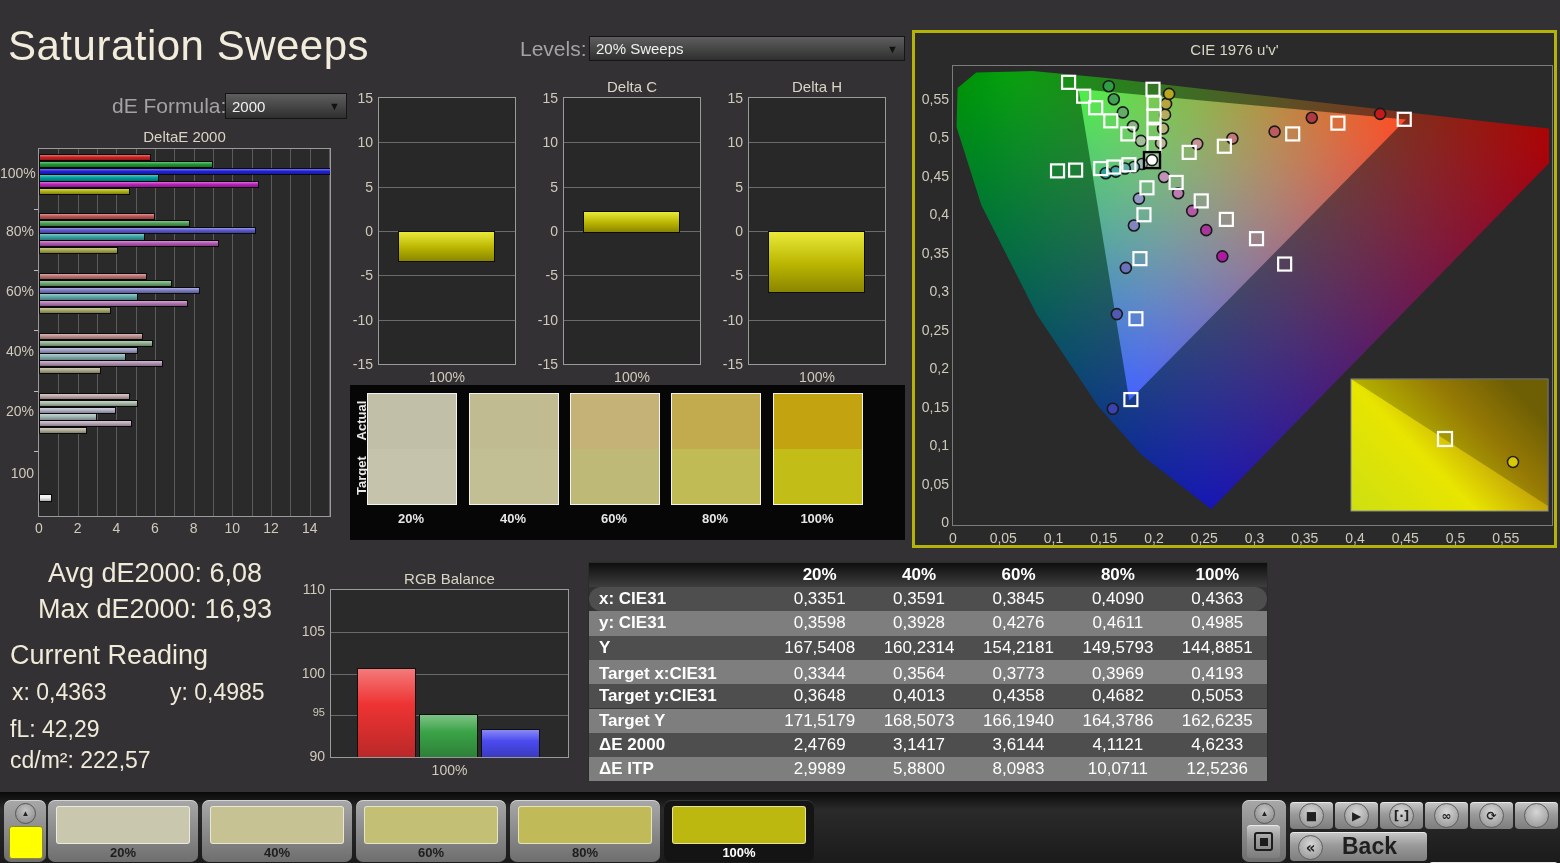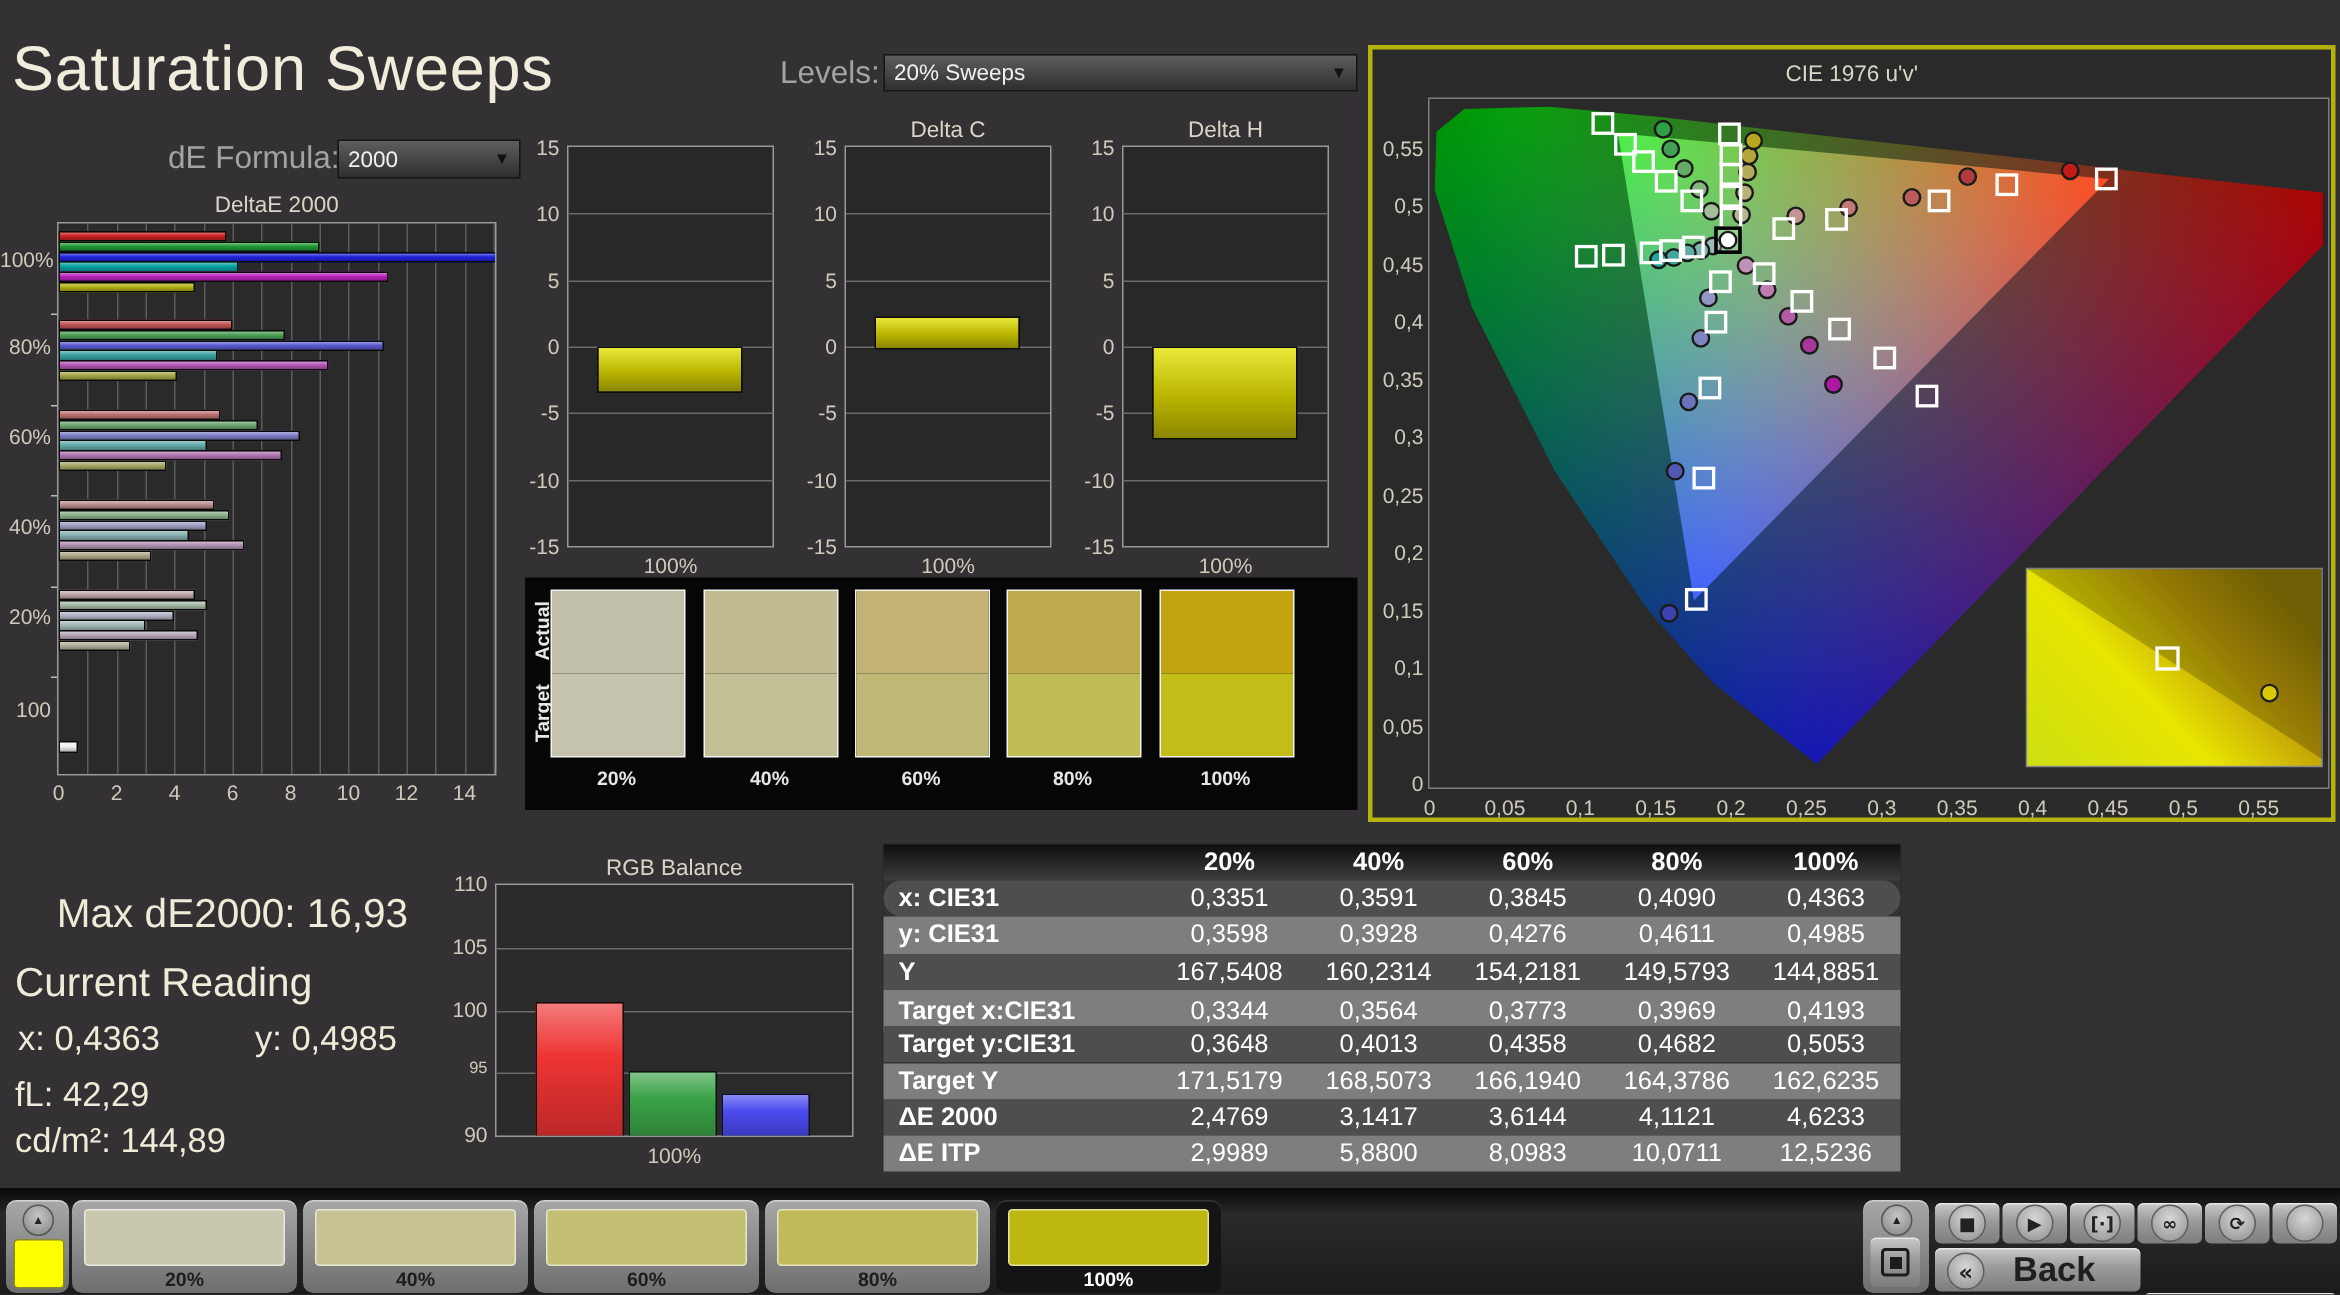--- a/index.html
+++ b/index.html
@@ -371,26 +371,27 @@
         <div class="tick" style="left: 0px; top: 250px; width: 34px; text-align: right; font-size: 14px;">0,3</div>
         <div class="tick" style="left: 0px; top: 288.5px; width: 34px; text-align: right; font-size: 14px;">0,25</div>
         <div class="tick" style="left: 0px; top: 327px; width: 34px; text-align: right; font-size: 14px;">0,2</div>
         <div class="tick" style="left: 0px; top: 365.5px; width: 34px; text-align: right; font-size: 14px;">0,15</div>
         <div class="tick" style="left: 0px; top: 404px; width: 34px; text-align: right; font-size: 14px;">0,1</div>
         <div class="tick" style="left: 0px; top: 442.5px; width: 34px; text-align: right; font-size: 14px;">0,05</div>
         <div class="tick" style="left: 0px; top: 481px; width: 34px; text-align: right; font-size: 14px;">0</div>
       </div>
   </div>
 
+  <div class="abs statbig" style="left:0px;top:558px;width:310px;text-align:center;">Avg dE2000: 6,08</div>
   <div class="abs statbig" style="left:0px;top:594px;width:310px;text-align:center;">Max dE2000: 16,93</div>
   <div class="abs statbig" style="left:10px;top:640px;">Current Reading</div>
   <div class="abs statmed" style="left:12px;top:679px;">x: 0,4363</div>
   <div class="abs statmed" style="left:170px;top:679px;">y: 0,4985</div>
   <div class="abs statmed" style="left:10px;top:716px;">fL: 42,29</div>
-  <div class="abs statmed" style="left:10px;top:747px;">cd/m²: 144,89</div>
+  <div class="abs statmed" style="left:10px;top:747px;">cd/m²: 222,57</div>
 
   <div class="abs charttitle" style="left:330px;top:570px;width:239px;">RGB Balance</div>
   <div id="rgbPanel" class="abs" style="left: 294px; top: 585px; width: 300px; height: 200px;">
       <div class="plot" style="position: absolute; left: 36px; top: 4px; width: 239px; height: 169px; background: rgb(42, 42, 42);">
         <div class="grid-h" style="top: 41.75px;"></div>
         <div class="grid-h" style="top: 83.5px;"></div>
         <div class="grid-h" style="top: 125.25px;"></div>
         <div class="vbar" style="left: 26px; width: 57px; top: 78.49px; height: 88.51px; background-color: rgb(238, 51, 51);"></div>
         <div class="vbar" style="left: 88px; width: 57px; top: 123.58px; height: 43.42px; background-color: rgb(58, 163, 71);"></div>
         <div class="vbar" style="left: 150px; width: 57px; top: 138.61px; height: 28.39px; background-color: rgb(74, 74, 240);"></div>

